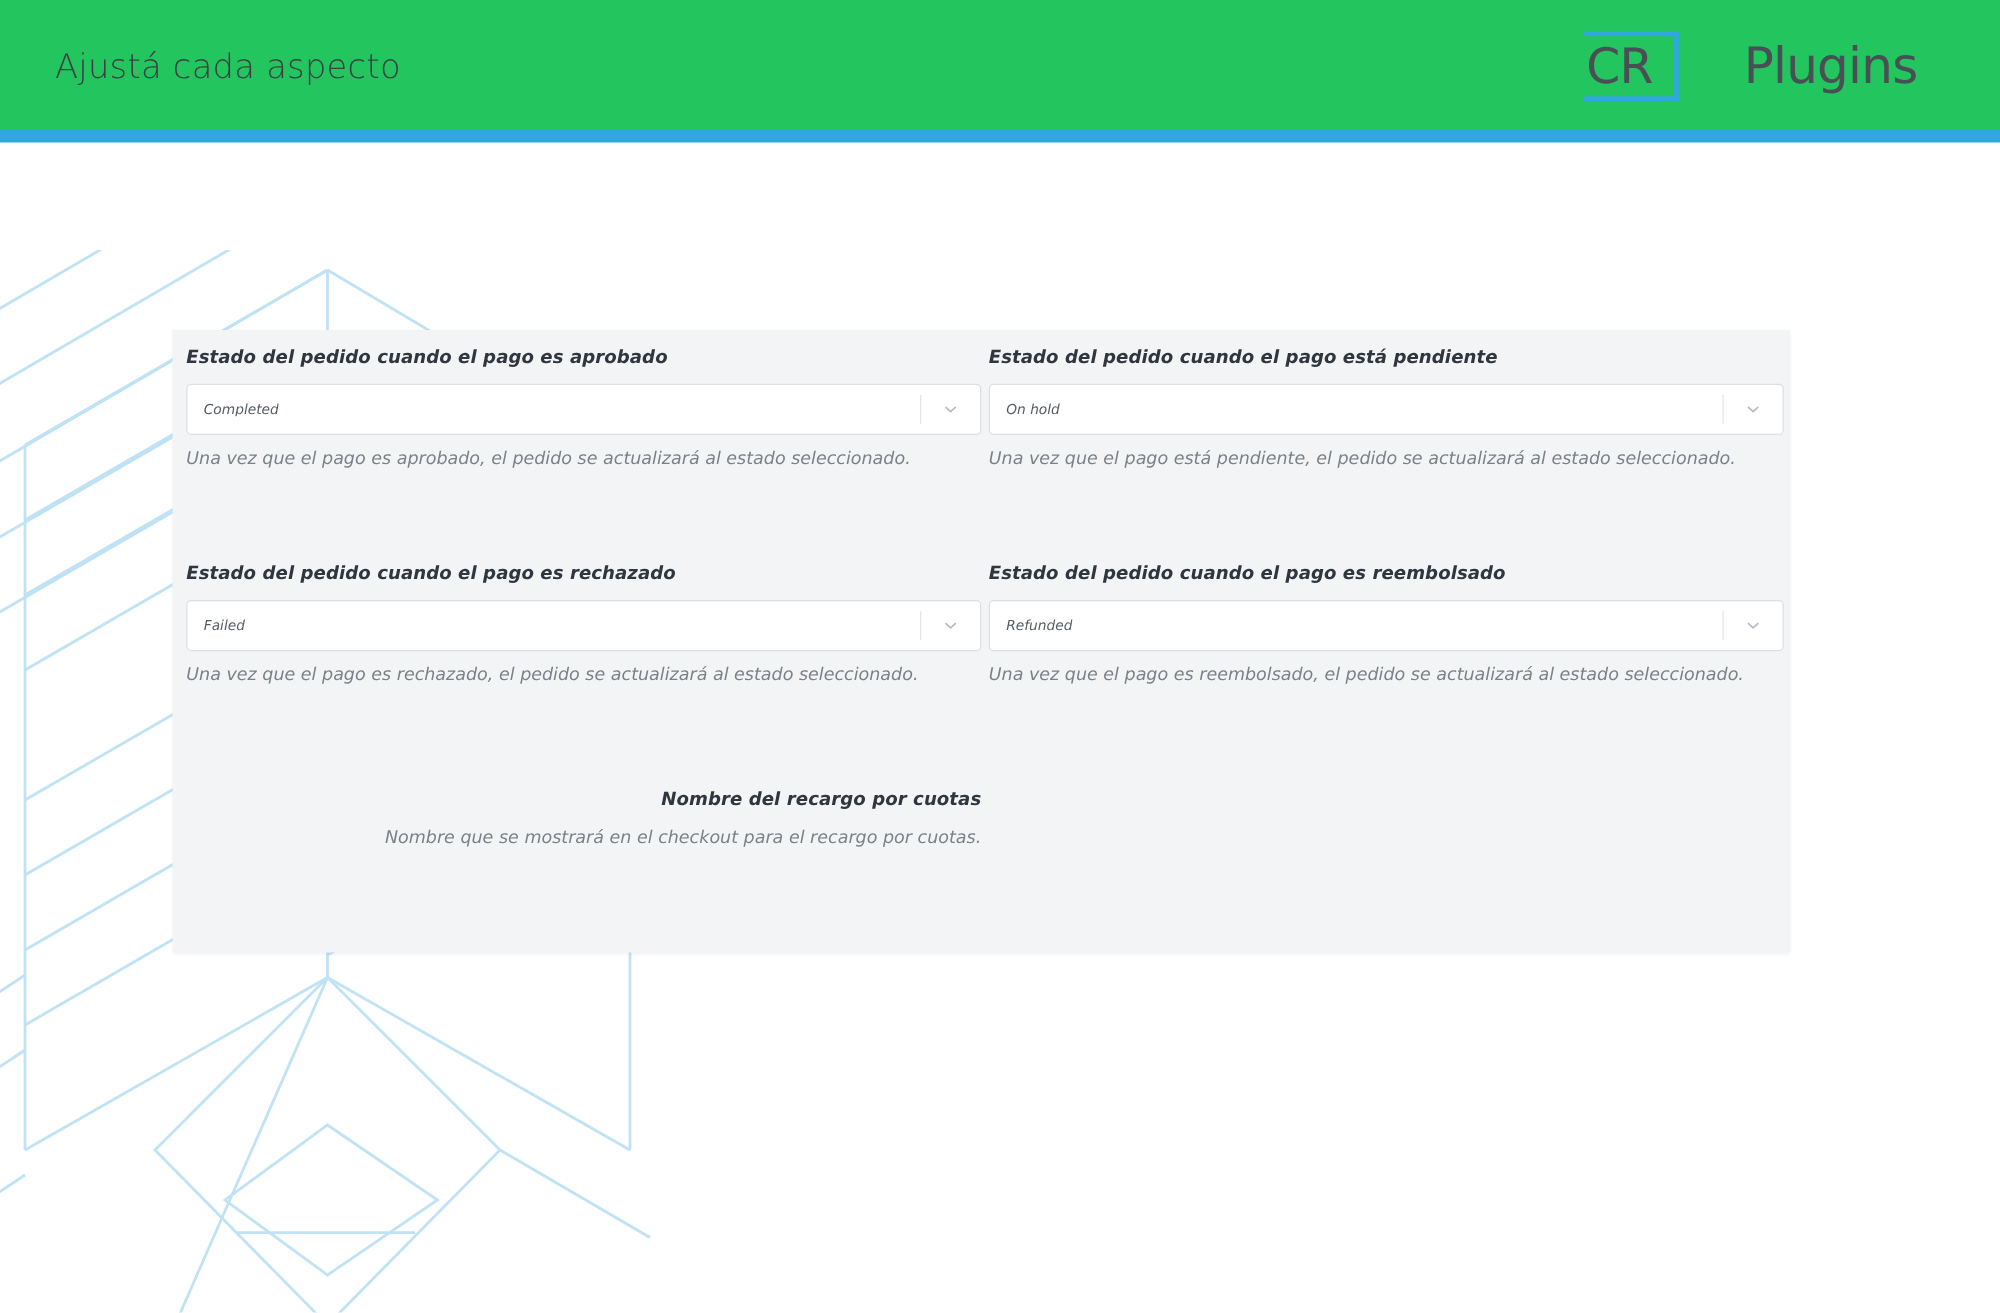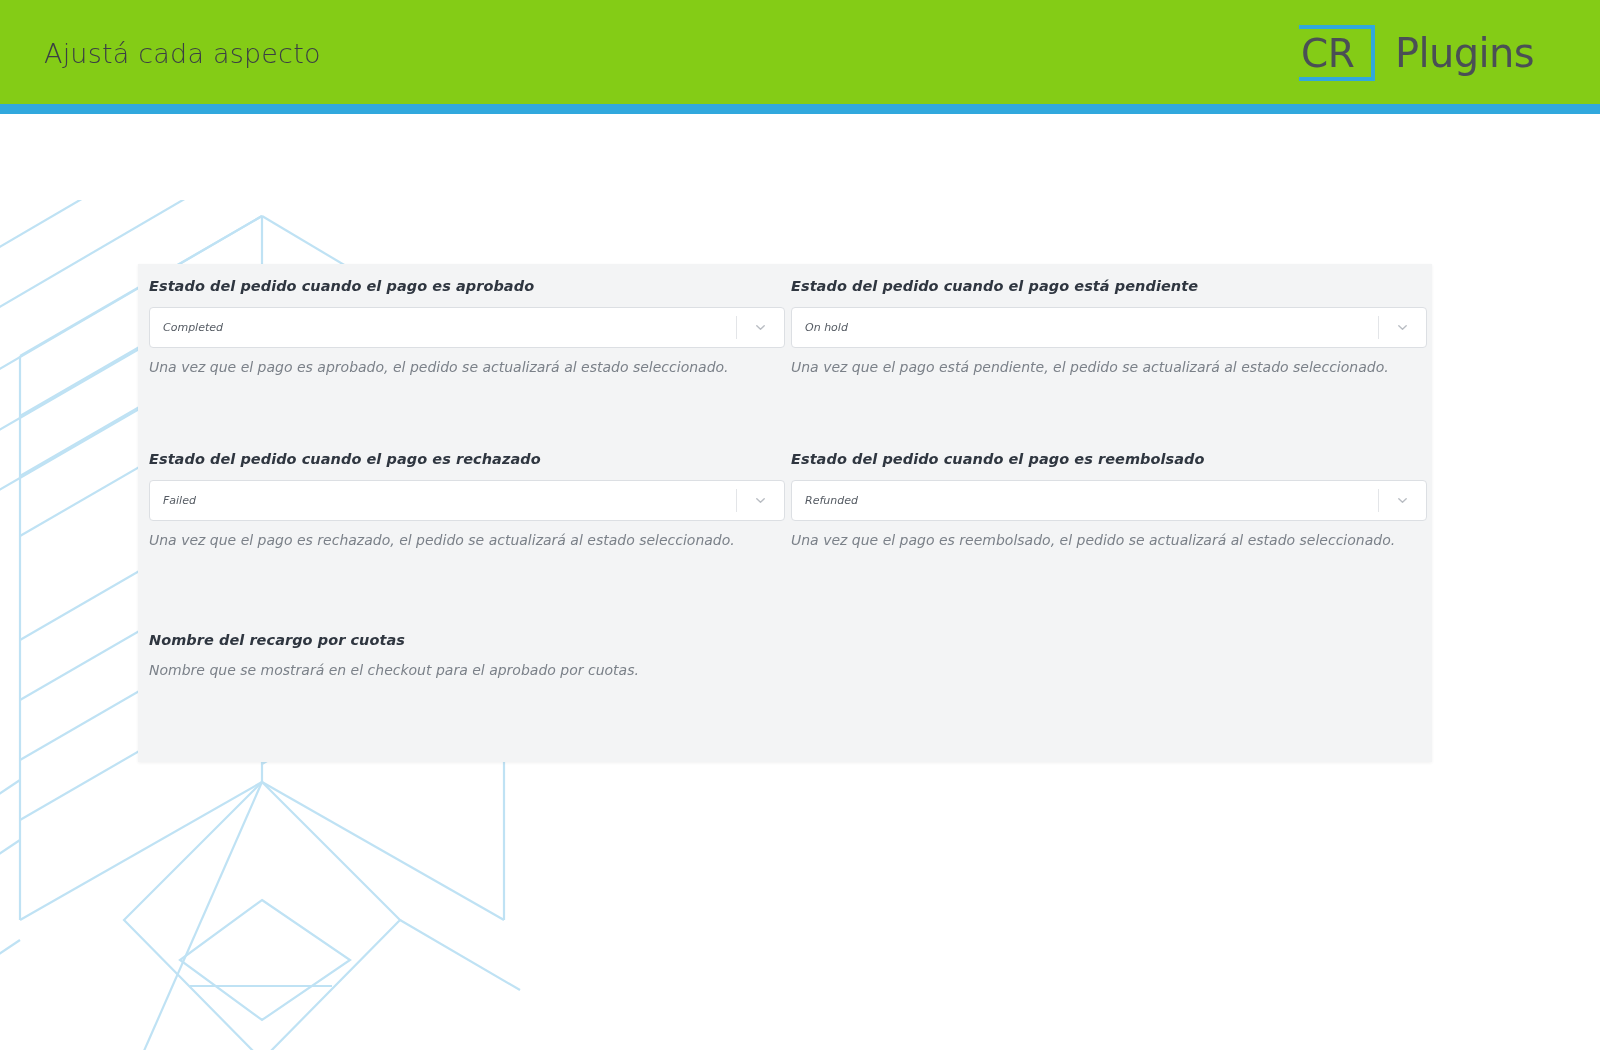--- a/index.html
+++ b/index.html
@@ -27,41 +27,42 @@
     pointer-events: none;
   }
 
   
   .header {
     position: absolute;
     left: 0;
     top: 0;
     width: 1600px;
     height: 104px;
-    background: #84cc16;
+    background: #22c55e;
     z-index: 5;
   }
   .header-title {
     position: absolute;
     left: 44px;
     top: 38px;
     font-size: 27px;
     font-weight: 300;
     letter-spacing: 0.2px;
     color: #3b3f44;
     white-space: nowrap;
   }
 
   .brand {
     position: absolute;
     right: 66px;
     top: 24px;
     display: flex;
     align-items: center;
     height: 58px;
+    gap: 32px;
   }
   .brand-mark {
     position: relative;
     height: 56px;
     width: 76px;
     box-sizing: border-box;
     border-top: 4px solid #31a8dd;
     border-bottom: 4px solid #31a8dd;
     border-right: 4px solid #31a8dd;
     display: flex;
@@ -117,21 +118,21 @@
   }
 
   .field {
     position: absolute;
     font-style: italic;
   }
   .field-col-left  { left: 11px;  width: 636px; }
   .field-col-right { left: 653px; width: 636px; }
   .field-row-1 { top: 14px; }
   .field-row-2 { top: 187px; }
-  .field-row-3 { top: 368px; }
+  .field-row-3 { top: 368px; text-align: right; }
 
   .field-label {
     font-size: 14.5px;
     font-weight: 700;
     color: #2f3640;
     letter-spacing: 0.05px;
     margin: 0 0 12px 0;
     line-height: 1.2;
     white-space: nowrap;
   }
@@ -305,17 +306,17 @@
           <svg class="chev" viewBox="0 0 14 14" fill="none" stroke="#b9bdc3" stroke-width="1.5" stroke-linecap="round" stroke-linejoin="round" aria-hidden="true">
             <path d="M3 5.2 L7 9 L11 5.2"></path>
           </svg>
         </span>
       </div>
       <div class="field-help">Una vez que el pago es reembolsado, el pedido se actualizará al estado seleccionado.</div>
     </div>
 
     <div class="field field-col-left field-row-3">
       <div class="field-label">Nombre del recargo por cuotas</div>
-      <div class="field-help">Nombre que se mostrará en el checkout para el aprobado por cuotas.</div>
+      <div class="field-help">Nombre que se mostrará en el checkout para el recargo por cuotas.</div>
     </div>
 
   </div>
 </section>
 
 </body></html>

